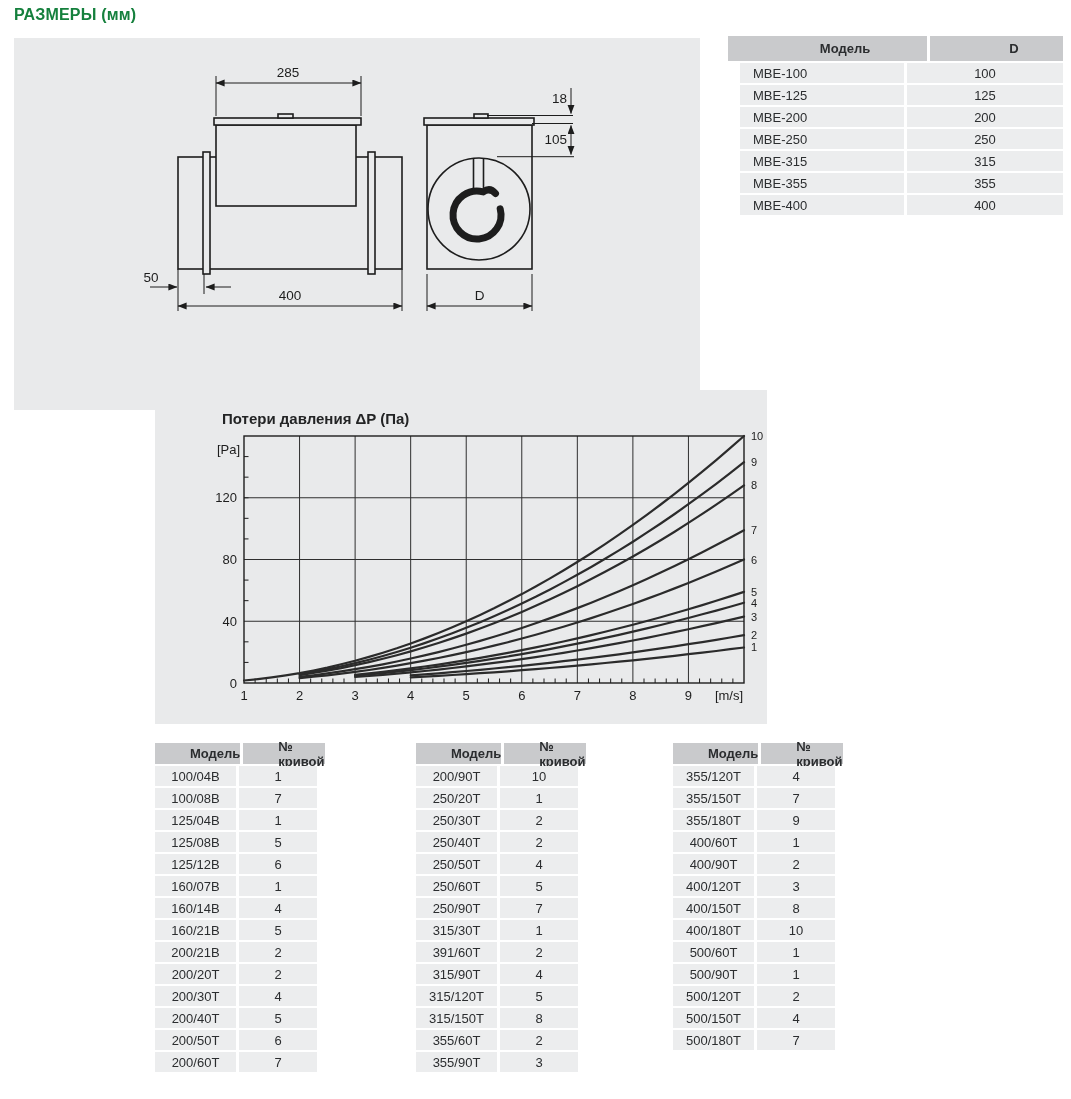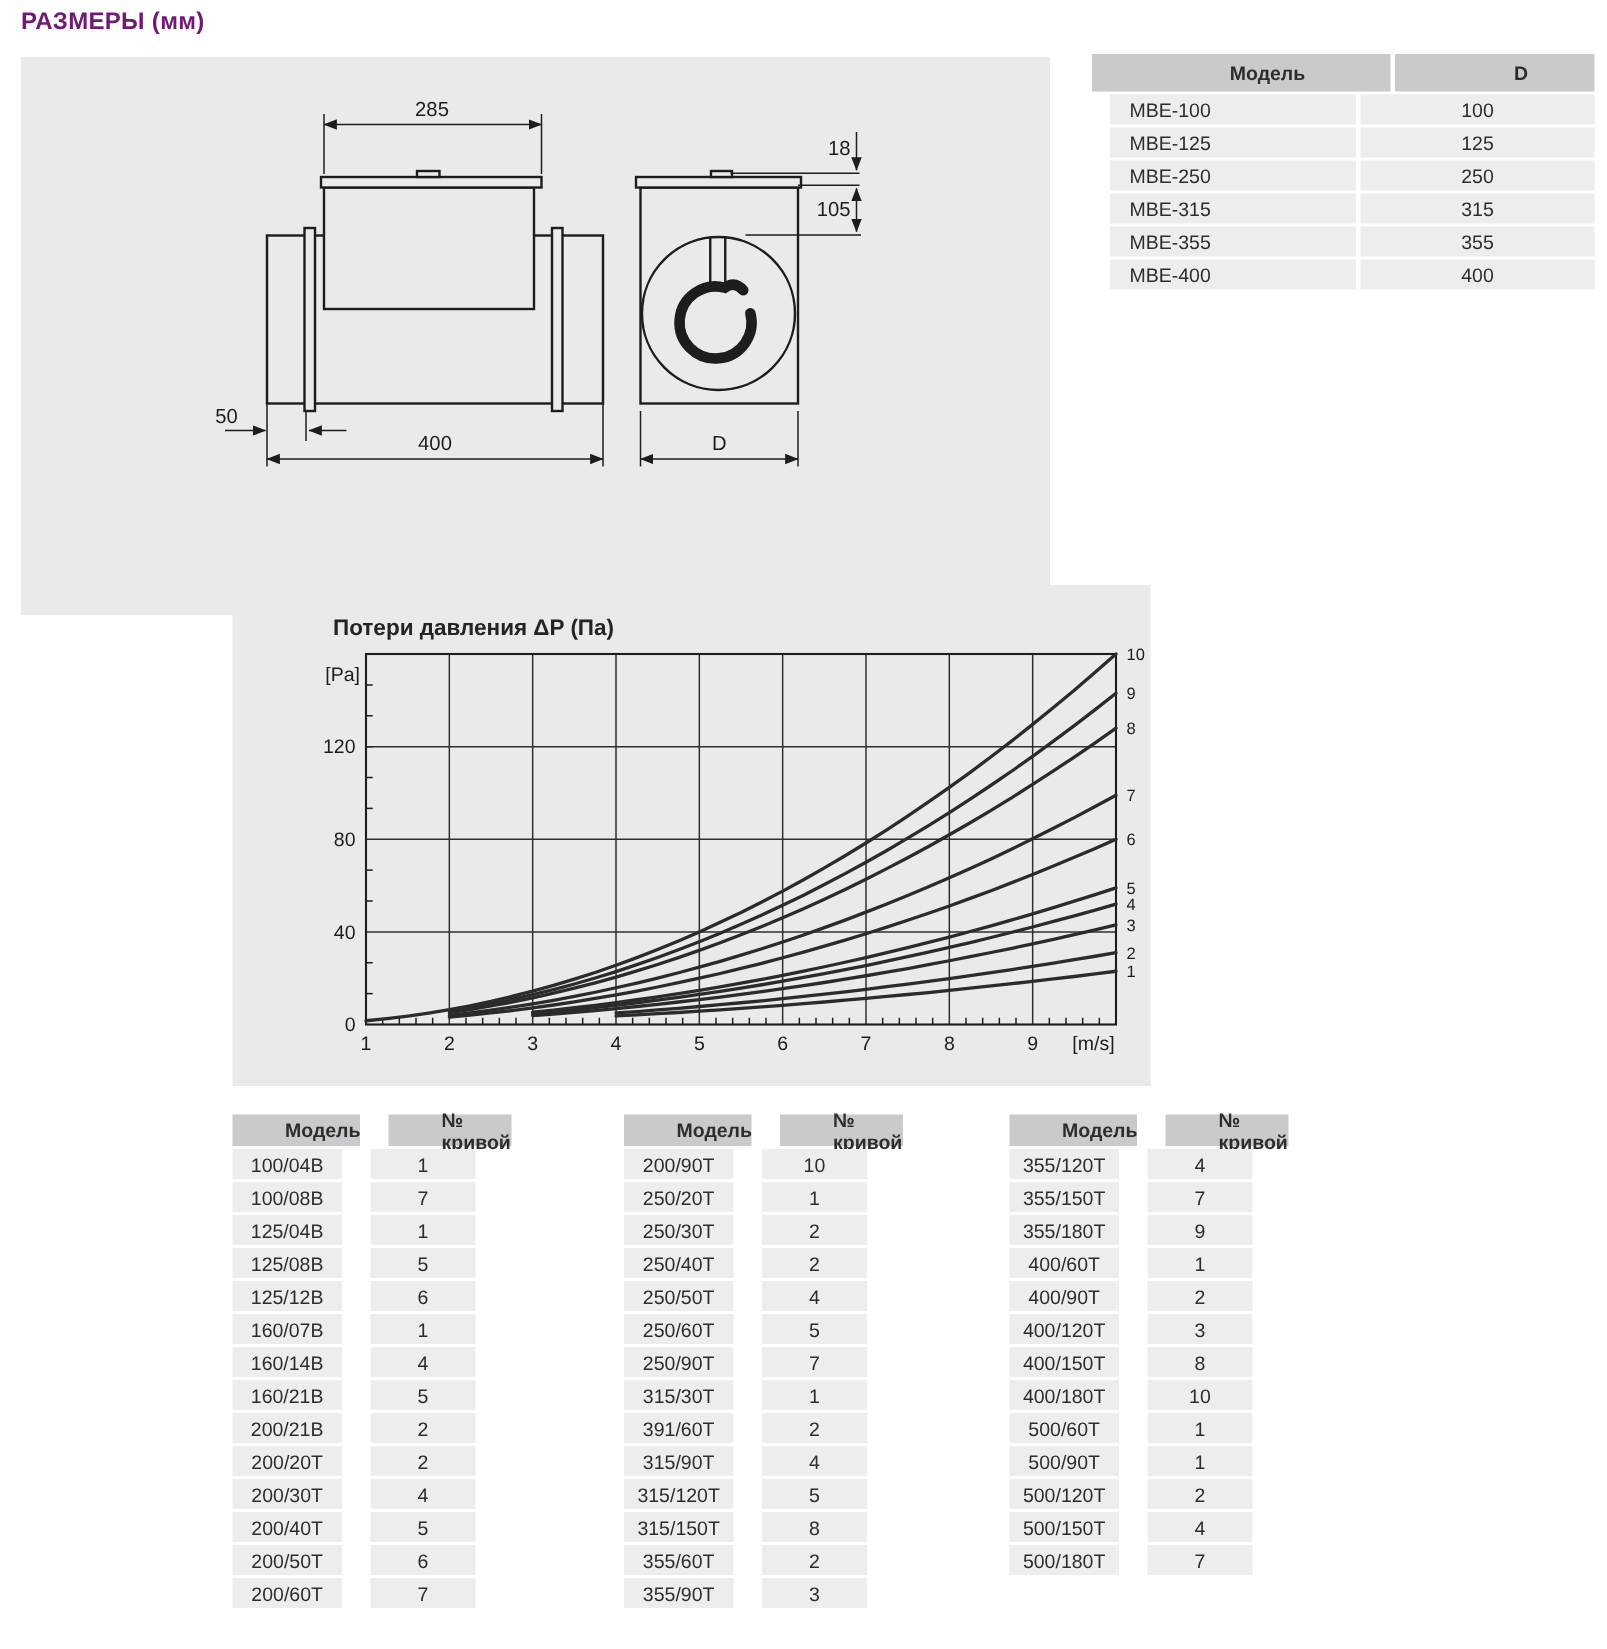--- a/index.html
+++ b/index.html
@@ -1,34 +1,34 @@
 <!DOCTYPE html>
 <html><head>
 <meta charset="utf-8">
 <style>
   html,body{margin:0;padding:0;background:#ffffff;}
   body{width:1071px;height:1099px;position:relative;font-family:"Liberation Sans",sans-serif;color:#2b2d2f;}
-  .page-title{position:absolute;left:14px;top:6px;font-size:16px;font-weight:bold;color:#701a75;letter-spacing:0.2px;}
+  .page-title{position:absolute;left:14px;top:6px;font-size:16px;font-weight:bold;color:#15803d;letter-spacing:0.2px;}
   .panel{position:absolute;background:#e9eaeb;}
   #drawing-panel{left:14px;top:38px;width:686px;height:372px;}
   #chart-panel{left:155px;top:390px;width:612px;height:334px;}
   .chart-title{position:absolute;left:67px;top:20px;font-size:15px;font-weight:bold;color:#232425;}
   
   .jtable{position:absolute;}
   .t-row{display:flex;gap:3px;margin-bottom:2px;}
   .t-cell{background:#ecedee;display:flex;align-items:center;justify-content:center;font-size:13px;color:#2b2d2f;height:20px;}
   .t-head .t-cell{background:#c9cacc;font-weight:bold;padding-left:35px;}
   .a-left{justify-content:flex-start;padding-left:13px;box-sizing:border-box;margin-left:12px;}
   #dim-table{left:728px;top:36px;width:335px;}
   #dim-table .c0{width:164px;}
   #dim-table .c1{flex:1;}
   #dim-table .t-head .t-cell{height:25px;}
   .curve-table{width:162px;}
   .curve-table .c0{width:81px;}
-  .curve-table .c1{width:78px;margin-left:16px;}
+  .curve-table .c1{width:78px;}
   .curve-table .t-head .t-cell{height:21px;}
   #curve-table-1{left:155px;top:743px;}
   #curve-table-2{left:416px;top:743px;}
   #curve-table-3{left:673px;top:743px;}
   
   .struct{fill:#e9eaeb;stroke:#1d1d1d;stroke-width:1.6;}
   .dim{stroke:#1d1d1d;stroke-width:1;fill:none;}
   .dimtext{font-size:13.5px;fill:#1d1d1d;}
   .heater{fill:none;stroke:#1d1d1d;stroke-width:7;stroke-linecap:round;}
   .stem{stroke:#1d1d1d;stroke-width:1.6;}
@@ -111,20 +111,24 @@
       <div class="t-cell c0">Модель</div>
       <div class="t-cell c1">D</div>
     </div>
     <div class="t-row">
       <div class="t-cell c0 a-left">MBE-100</div>
       <div class="t-cell c1">100</div>
     </div>
     <div class="t-row">
       <div class="t-cell c0 a-left">MBE-125</div>
       <div class="t-cell c1">125</div>
+    </div>
+    <div class="t-row">
+      <div class="t-cell c0 a-left">MBE-200</div>
+      <div class="t-cell c1">200</div>
     </div>
     <div class="t-row">
       <div class="t-cell c0 a-left">MBE-250</div>
       <div class="t-cell c1">250</div>
     </div>
     <div class="t-row">
       <div class="t-cell c0 a-left">MBE-315</div>
       <div class="t-cell c1">315</div>
     </div>
     <div class="t-row">

